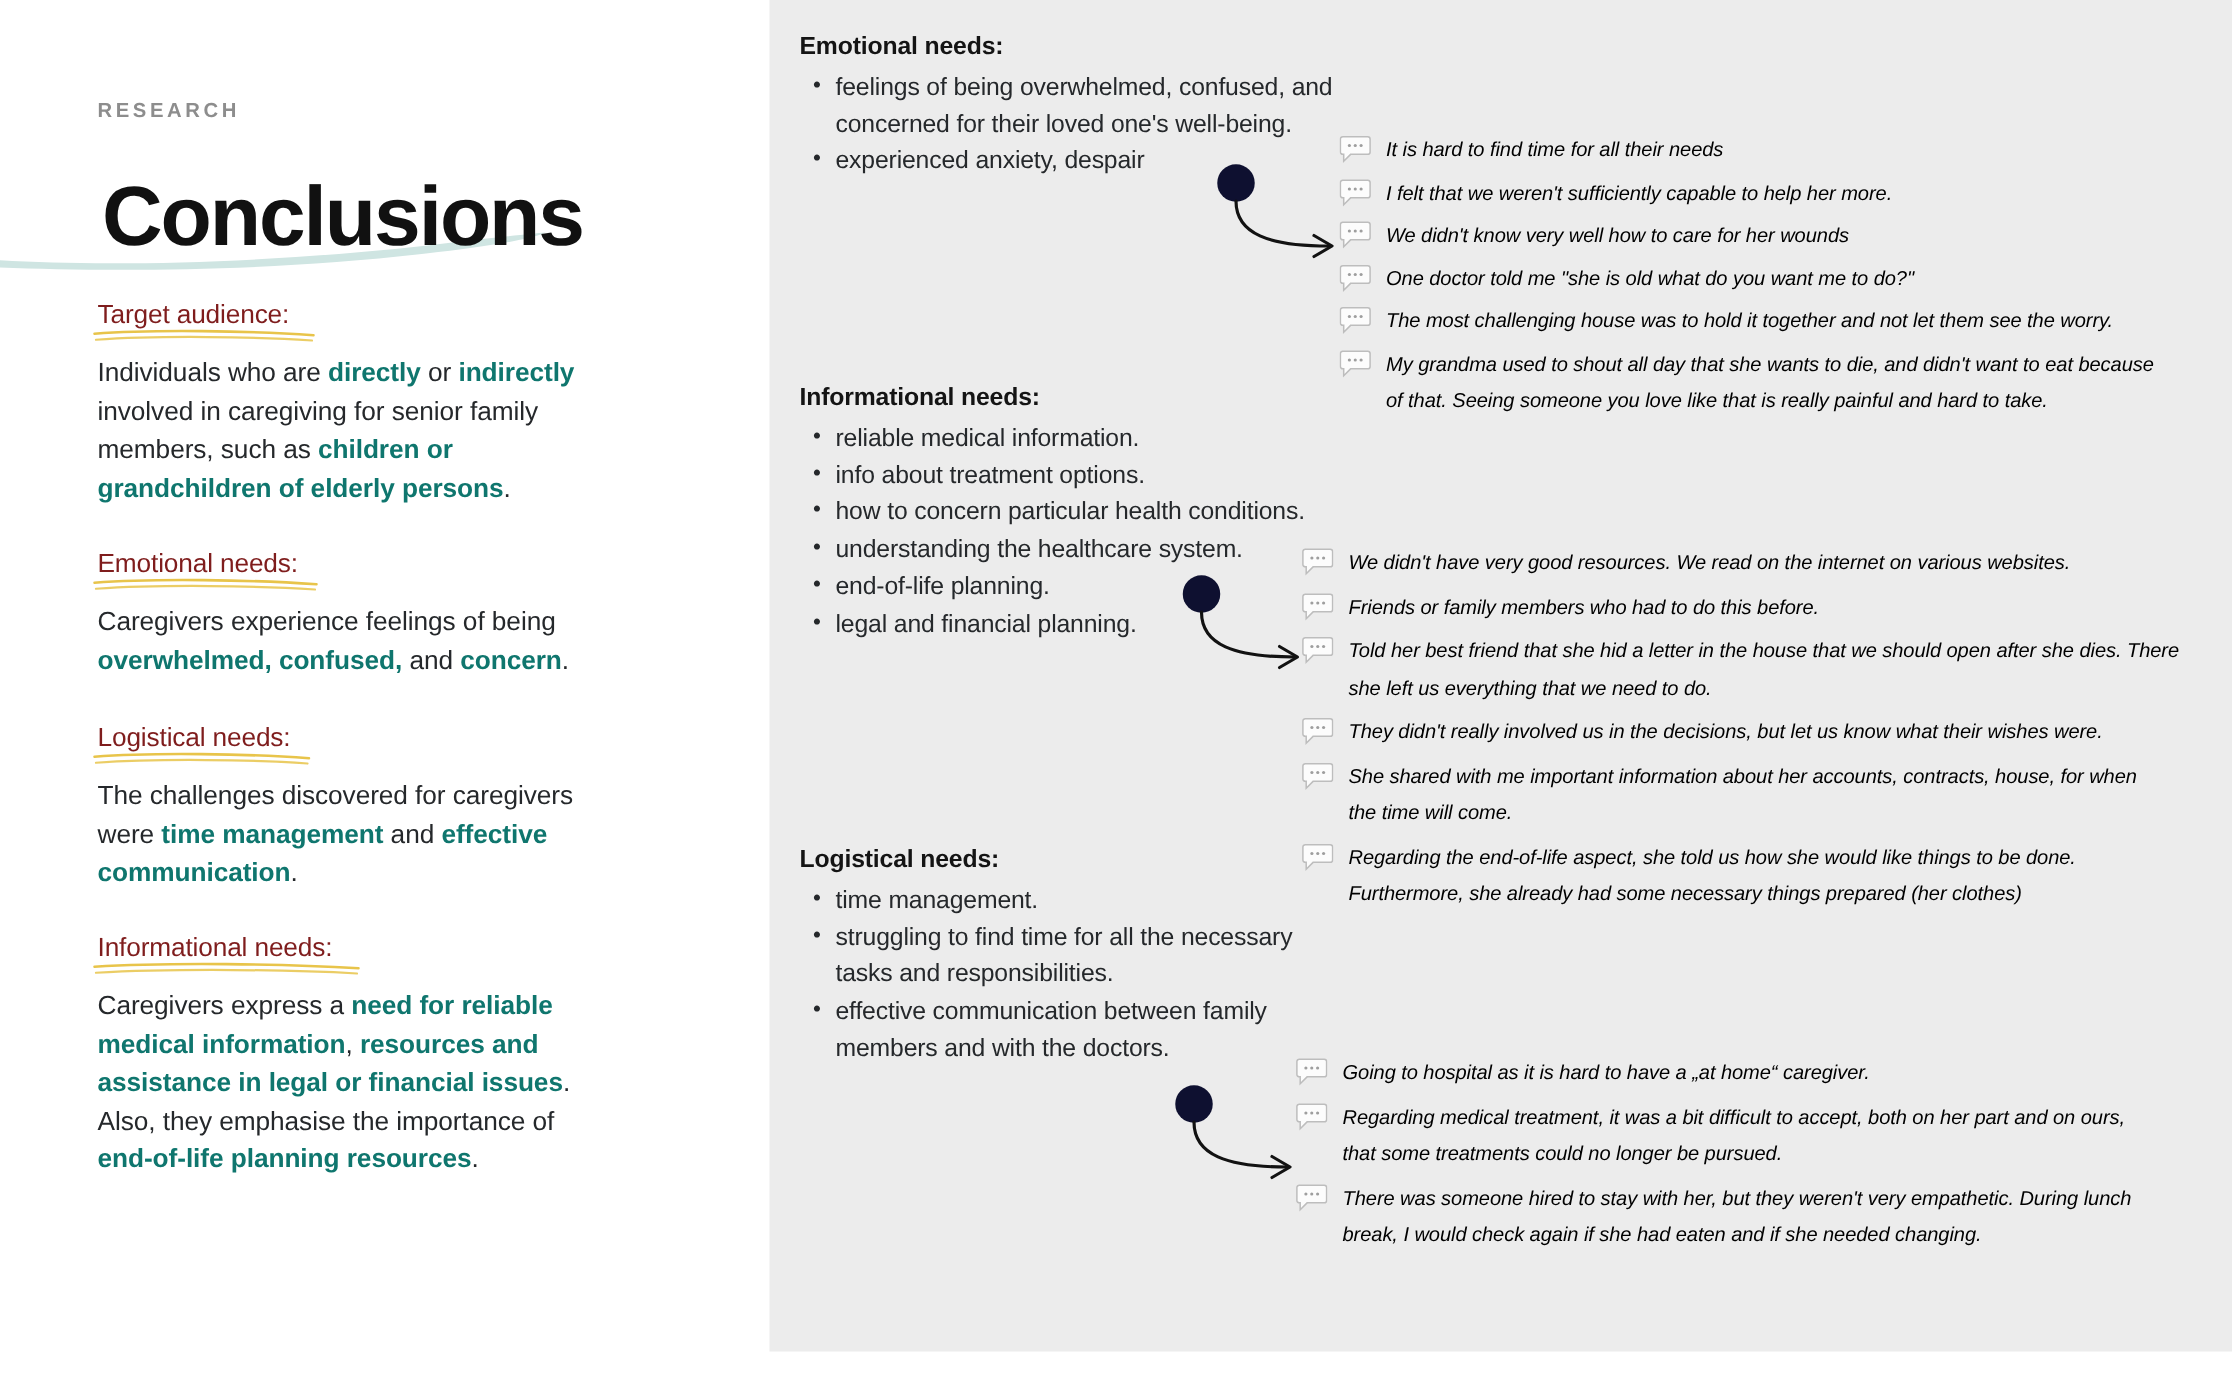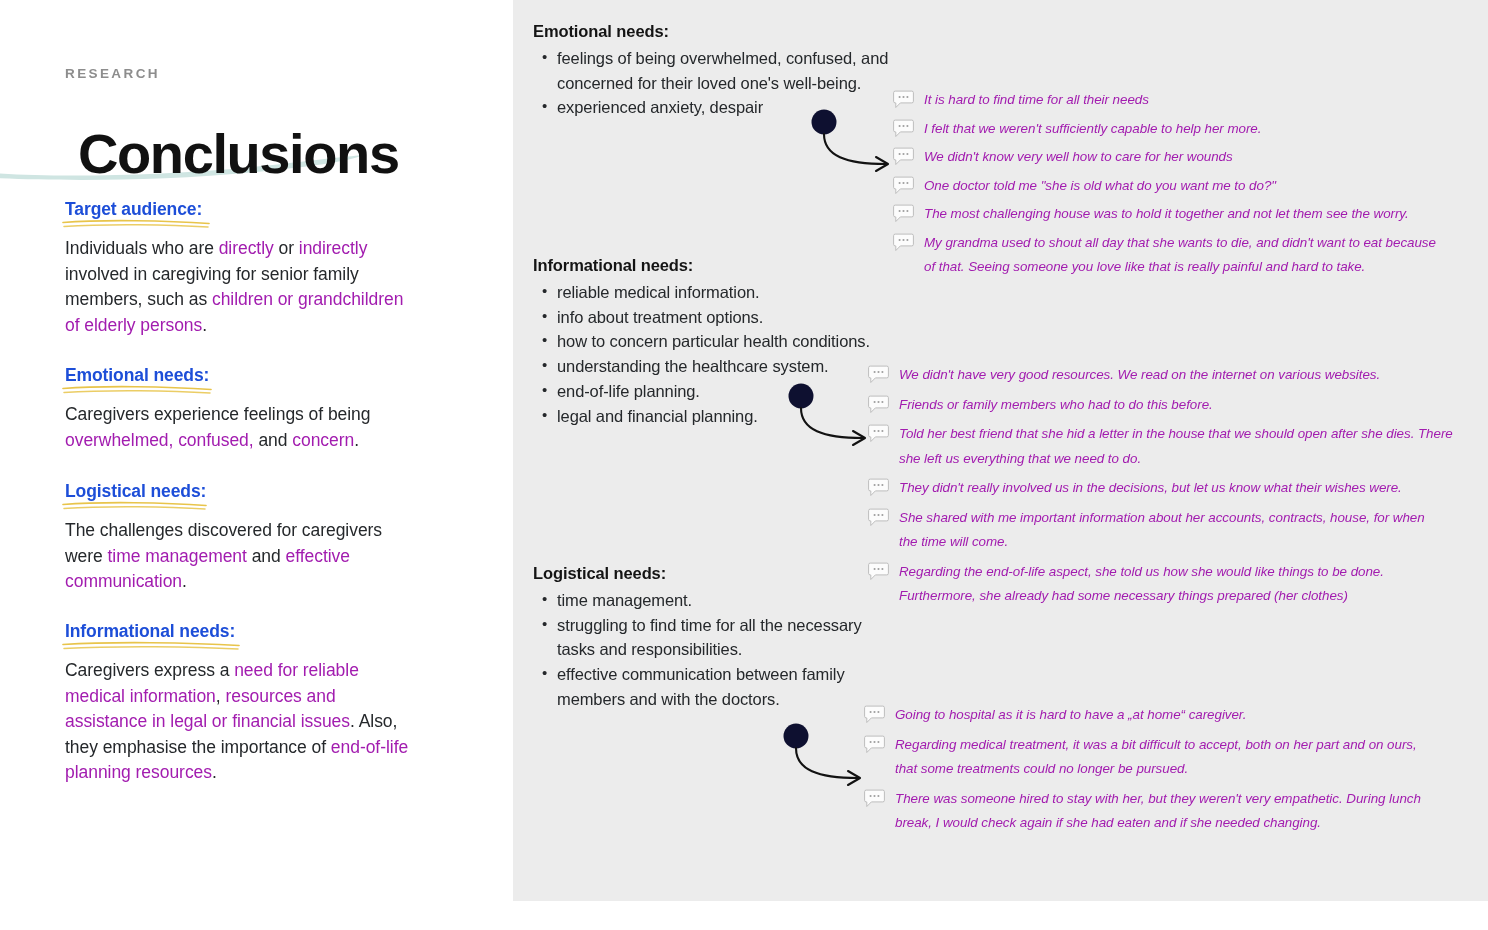--- a/index.html
+++ b/index.html
@@ -44,21 +44,21 @@
     height: 80px;
   }
   #page-title {
     position: relative;
     font-size: 56px;
     font-weight: 700;
     letter-spacing: -1.4px;
     line-height: 1.0;
     color: #111111;
     z-index: 2;
-    margin: 16px;
+    margin: 6px;
     padding-top: 6px;
   }
   #title-swoosh {
     position: absolute;
     left: -70px;
     top: 50px;
     width: 420px;
     height: 26px;
     z-index: 1;
     pointer-events: none;
@@ -69,41 +69,41 @@
     left: 65px;
     width: 345px;
   }
   .heading-wrap {
     position: relative;
     display: inline-block;
     margin-bottom: 17px;
   }
   .block-heading {
     font-size: 17.5px;
-    font-weight: 700;
-    color: #1d4ed8;
+    font-weight: 400;
+    color: #7f1d1d;
     letter-spacing: -0.1px;
     line-height: 1.1;
     position: relative;
     z-index: 2;
   }
   .underline-scribble {
     position: absolute;
     left: -3px;
     bottom: -10px;
     height: 11px;
     z-index: 1;
   }
   .block-body {
     font-size: 17.5px;
     line-height: 25.5px;
     color: #25282b;
     letter-spacing: -0.05px;
   }
-  .block-body b { font-weight: 400; color: #a21caf; }
+  .block-body b { font-weight: 700; color: #0f766e; }
 
   
   #right-panel {
     position: absolute;
     left: 513px;
     top: 0;
     width: 975px;
     height: 901px;
     background: #ececec;
   }
@@ -152,21 +152,21 @@
     flex: 0 0 auto;
     width: 21px;
     height: 19px;
     margin-top: 2px;
     margin-right: 10px;
   }
   .quote-text {
     font-size: 13.4px;
     font-style: italic;
     line-height: 24.5px;
-    color: #a21caf;
+    color: #000000;
     letter-spacing: -0.05px;
   }
 
   
   .connector {
     position: absolute;
     pointer-events: none;
   }
 </style>
 </head>

